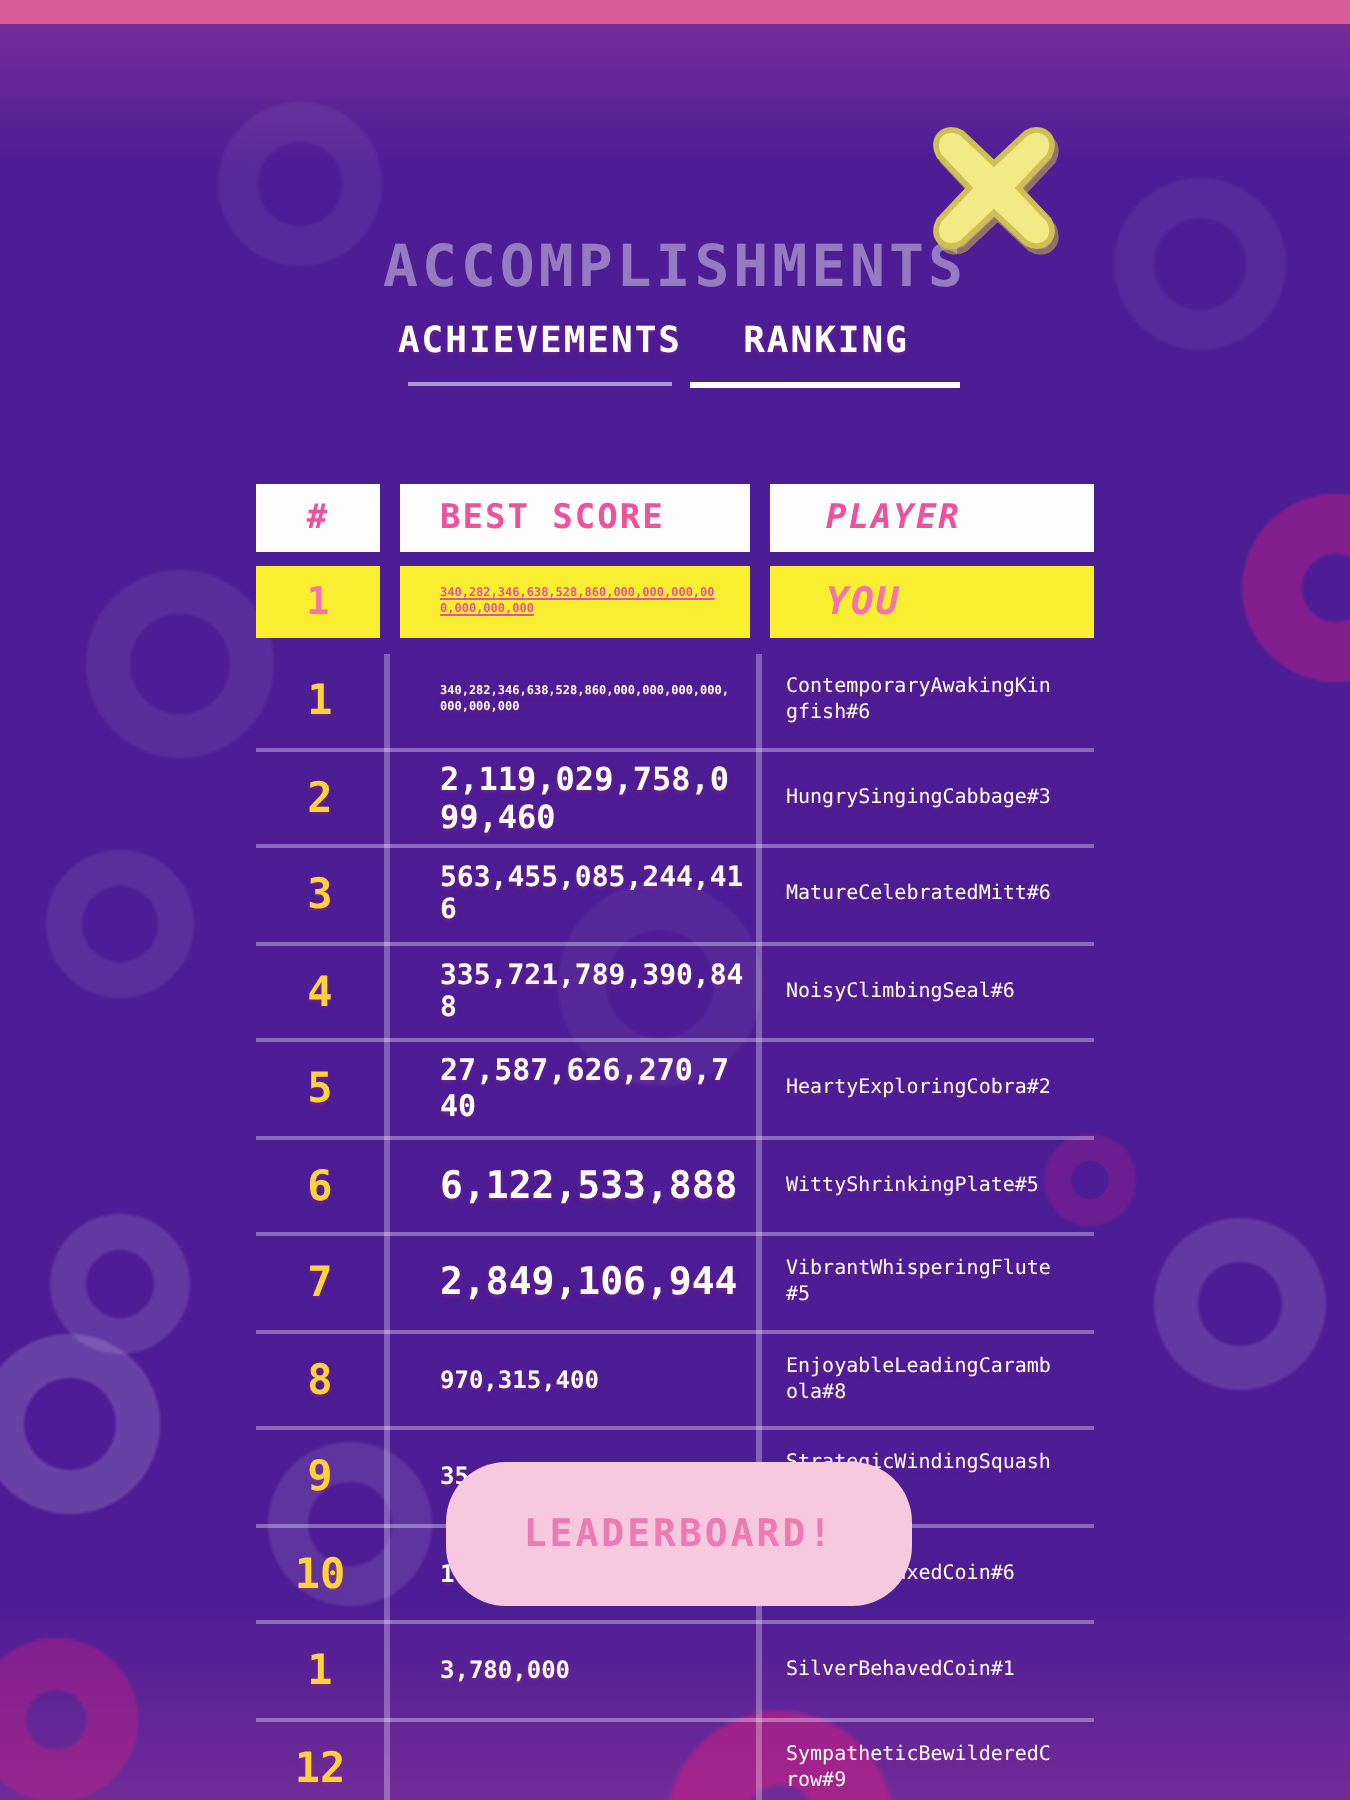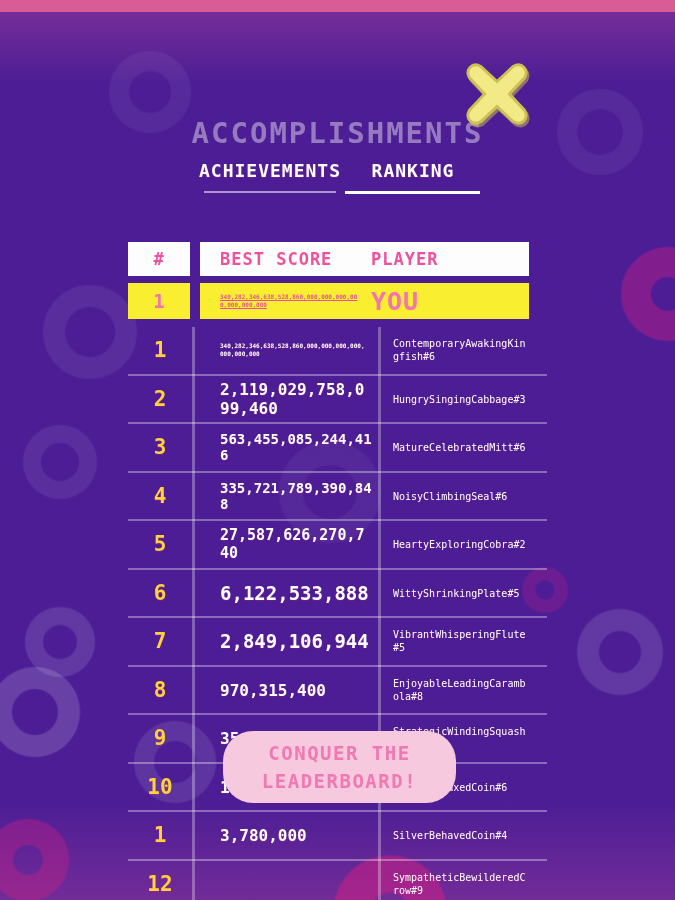--- a/index.html
+++ b/index.html
@@ -49,43 +49,43 @@
   .close-btn{left:458px;top:44px;width:78px;height:76px;cursor:pointer;}
 
   
   .cell{position:absolute;box-sizing:border-box;display:flex;align-items:center;}
   .hdr .cell{background:#fdfdfd;color:#f0519d;top:230px;height:34px;
              font-weight:bold;font-size:17px;letter-spacing:1px;}
   .you .cell{background:#f9ee2f;color:#f5femm;}
   .you .cell{background:#f9ee2f;color:#f573b1;top:271px;height:36px;font-weight:bold;}
   .c-rank{left:128px;width:62px;justify-content:center;}
   .c-score{left:200px;width:175px;padding-left:20px;}
-  .c-player{left:367px;width:162px;padding-left:4px;}
+  .c-player{left:385px;width:162px;padding-left:28px;font-style:italic;}
   .you .c-rank{font-size:19px;}
-  .you .c-player{font-size:25px;letter-spacing:1px;}
+  .you .c-player{font-size:19px;letter-spacing:1px;}
   .tiny-score{font-size:6px;line-height:8px;width:140px;word-break:break-all;
               text-decoration:underline;font-weight:bold;color:#e8519e;}
 
   
   .rows{left:128px;top:315px;width:419px;height:585px;}
   .row{position:relative;width:419px;height:46.5px;border-bottom:2px solid rgba(255,255,255,.35);}
   .row:last-child{border-bottom:none;}
   .rank{position:absolute;left:0;width:64px;text-align:center;top:50%;transform:translateY(-50%);
         color:#fed23c;font-size:21px;font-weight:bold;text-shadow:0 1px 2px rgba(190,40,120,.35);}
   .score{position:absolute;left:92px;width:152px;top:50%;transform:translateY(-50%);
          color:#fff;font-weight:bold;text-shadow:0 1px 2px rgba(190,40,120,.35);word-break:break-all;}
   .player{position:absolute;left:265px;width:135px;top:50%;transform:translateY(-50%);
           color:#fff;font-size:10px;line-height:13px;word-break:break-all;
           text-shadow:0 1px 2px rgba(190,40,120,.3);}
   .s-tiny{font-size:6px;line-height:8px;width:145px;}
   .s-13{font-size:16px;}
   .s-14{font-size:14px;}
   .s-15{font-size:15px;}
   .s-19{font-size:19px;}
-  .s-20{font-size:16px;}
+  .s-20{font-size:12px;}
 
   
   .vline{top:315px;bottom:0;width:3px;background:rgba(255,255,255,.30);}
   .v1{left:192px;}
   .v2{left:378px;}
 
   
   .tooltip{
     left:223px;top:719px;width:233px;height:72px;z-index:5;
     background:#f6c9de;border-radius:30px;
@@ -183,30 +183,29 @@
       <div class="player">StrategicWindingSquash#5</div>
     </div>
     <div class="row">
       <div class="rank">10</div>
       <div class="score s-20">17,915,904</div>
       <div class="player">TenderRelaxedCoin#6</div>
     </div>
     <div class="row">
       <div class="rank">1</div>
       <div class="score s-20">3,780,000</div>
-      <div class="player">SilverBehavedCoin#4</div>
+      <div class="player">SilverBehavedCoin#1</div>
     </div>
     <div class="row">
       <div class="rank">12</div>
       <div class="player">SympatheticBewilderedCrow#9</div>
     </div>
     <div class="row">
       
       
       
     </div>
   </div>
 
   <div class="z tooltip">
-    <span>CONQUER THE</span>
     <span>LEADERBOARD!</span>
   </div>
 </div>
 
 </body></html>

